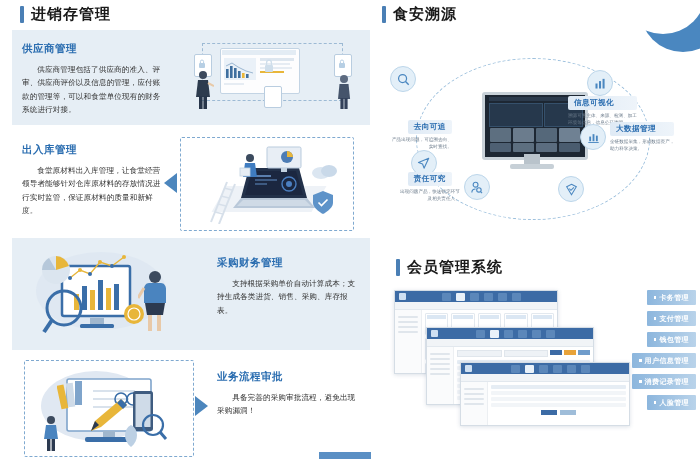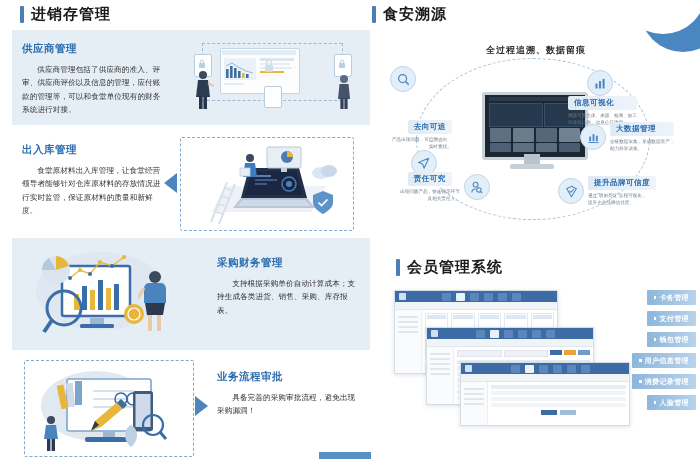--- a/index.html
+++ b/index.html
@@ -62,21 +62,21 @@
   .ill{position:absolute;}
   .sw{position:absolute;background:#ffffff;border:1px solid #c3d4e4;border-radius:2px;}
   .doc{position:absolute;background:#fff;border:1px solid #b9cde0;border-radius:2px;}
   .dline{position:absolute;border-top:1px dashed #9dbad4;}
   .dlinev{position:absolute;border-left:1px dashed #9dbad4;}
   .blob{position:absolute;background:#dde6f1;border-radius:50%;}
   .bottom-bar{position:absolute;left:307px;top:452px;width:52px;height:7px;background:#5a8fc4;}
 
   
   .right{position:absolute;left:372px;top:0;width:328px;height:470px;}
-  .rhead1{position:absolute;left:0;top:5px;}
+  .rhead1{position:absolute;left:10px;top:5px;}
   .rhead2{position:absolute;left:24px;top:258px;}
 
   .trace-sub{
     position:absolute;left:0;right:0;top:44px;text-align:center;
     font-size:9px;font-weight:bold;color:#2b2b2b;letter-spacing:1px;
   }
   .ring{
     position:absolute;left:44px;top:58px;width:232px;height:160px;
     border:1px dashed #9dc0dd;border-radius:50%;
   }
@@ -389,21 +389,20 @@
     <div class="bottom-bar"></div>
   </div>
 
   <div class="right">
 
     <div class="sec-head rhead1">
       <div class="sec-bar"></div>
       <div class="sec-title">食安溯源</div>
     </div>
 
-    <div class="trace-sub">全过程追溯、数据留痕</div>
 
     <div class="ring"></div>
 
     <div class="monitor">
       <div class="mon-screen">
         <div style="position:absolute;left:4px;top:2px;width:92px;height:4px;background:#2b3a4c;"></div>
         <div style="position:absolute;left:4px;top:8px;width:52px;height:22px;background:#26384c;border:1px solid #35506b;"></div>
         <div style="position:absolute;left:59px;top:8px;width:37px;height:22px;background:#26384c;border:1px solid #35506b;"></div>
         <div class="mon-row" style="left:5px;top:33px;">
           <div class="vid" style="width:21px;height:14px;"></div>
@@ -490,25 +489,20 @@
 助力科学决策。</div>
       </div>
     </div>
 
     <div class="node" style="left:186px;top:176px;">
       <div class="node-circle" style="margin-right:4px;">
         <svg width="13" height="13" viewBox="0 0 14 14">
             <path d="M7 1.4 L12.2 4 L7 12.6 L1.8 4 Z" fill="none" stroke="#4a87c0" stroke-width="1.1"></path>
             <path d="M4.6 6 L6.4 7.8 L9.6 4.6" fill="none" stroke="#4a87c0" stroke-width="1.1"></path>
           </svg>
-      </div>
-      <div class="node-txt">
-        <div class="node-title">提升品牌可信度</div>
-        <div class="node-desc">通过"明厨亮灶"全程可视化，
-提升企业品牌信任度。</div>
       </div>
     </div>
 
     <div class="sec-head rhead2">
       <div class="sec-bar"></div>
       <div class="sec-title">会员管理系统</div>
     </div>
 
     <div class="shots" style="top:290px;left:22px;">
 

